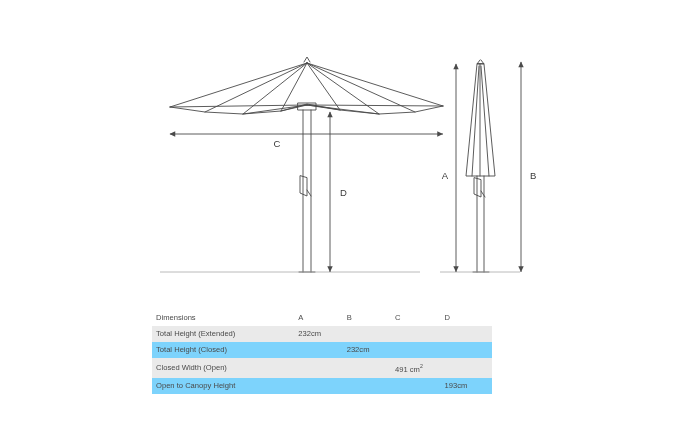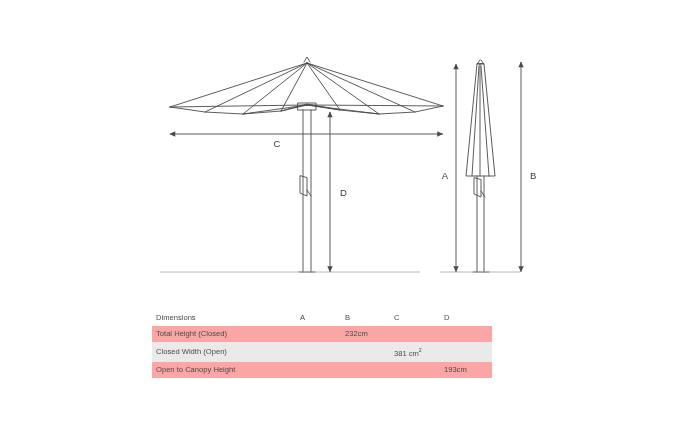--- a/index.html
+++ b/index.html
@@ -49,21 +49,21 @@
     vertical-align: middle;
     height: 9px;
     line-height: 10px;
     white-space: nowrap;
     margin-left: 32px;
   }
   #spec-table tr.shaded td {
     background: #eaeaea;
   }
   #spec-table tr.plain td {
-    background: #fca5a5;
+    background: #7dd3fc;
   }
   #spec-table tr.header td {
     background: #ffffff;
     color: #4a4a4a;
   }
   td.c-label { width: 152px; }
   td.c-a { width: 46px; }
   td.c-b { width: 46px; }
   td.c-c { width: 46px; }
   td.c-d { width: 50px; }
@@ -166,34 +166,41 @@
   <table id="spec-table">
     <tbody>
       <tr class="header">
         <td class="c-label">Dimensions</td>
         <td class="c-a">A</td>
         <td class="c-b">B</td>
         <td class="c-c">C</td>
         <td class="c-d">D</td>
       </tr>
 
+      <tr class="shaded">
+        <td class="c-label">Total Height (Extended)</td>
+        <td class="c-a">232cm</td>
+        <td class="c-b"></td>
+        <td class="c-c"></td>
+        <td class="c-d"></td>
+      </tr>
 
       <tr class="plain">
         <td class="c-label">Total Height (Closed)</td>
         <td class="c-a"></td>
         <td class="c-b">232cm</td>
         <td class="c-c"></td>
         <td class="c-d"></td>
       </tr>
 
       <tr class="shaded">
         <td class="c-label">Closed Width (Open)</td>
         <td class="c-a"></td>
         <td class="c-b"></td>
-        <td class="c-c"><span>381 cm</span><span class="sup">2</span></td>
+        <td class="c-c"><span>491 cm</span><span class="sup">2</span></td>
         <td class="c-d"></td>
       </tr>
 
       <tr class="plain">
         <td class="c-label">Open to Canopy Height</td>
         <td class="c-a"></td>
         <td class="c-b"></td>
         <td class="c-c"></td>
         <td class="c-d">193cm</td>
       </tr>

